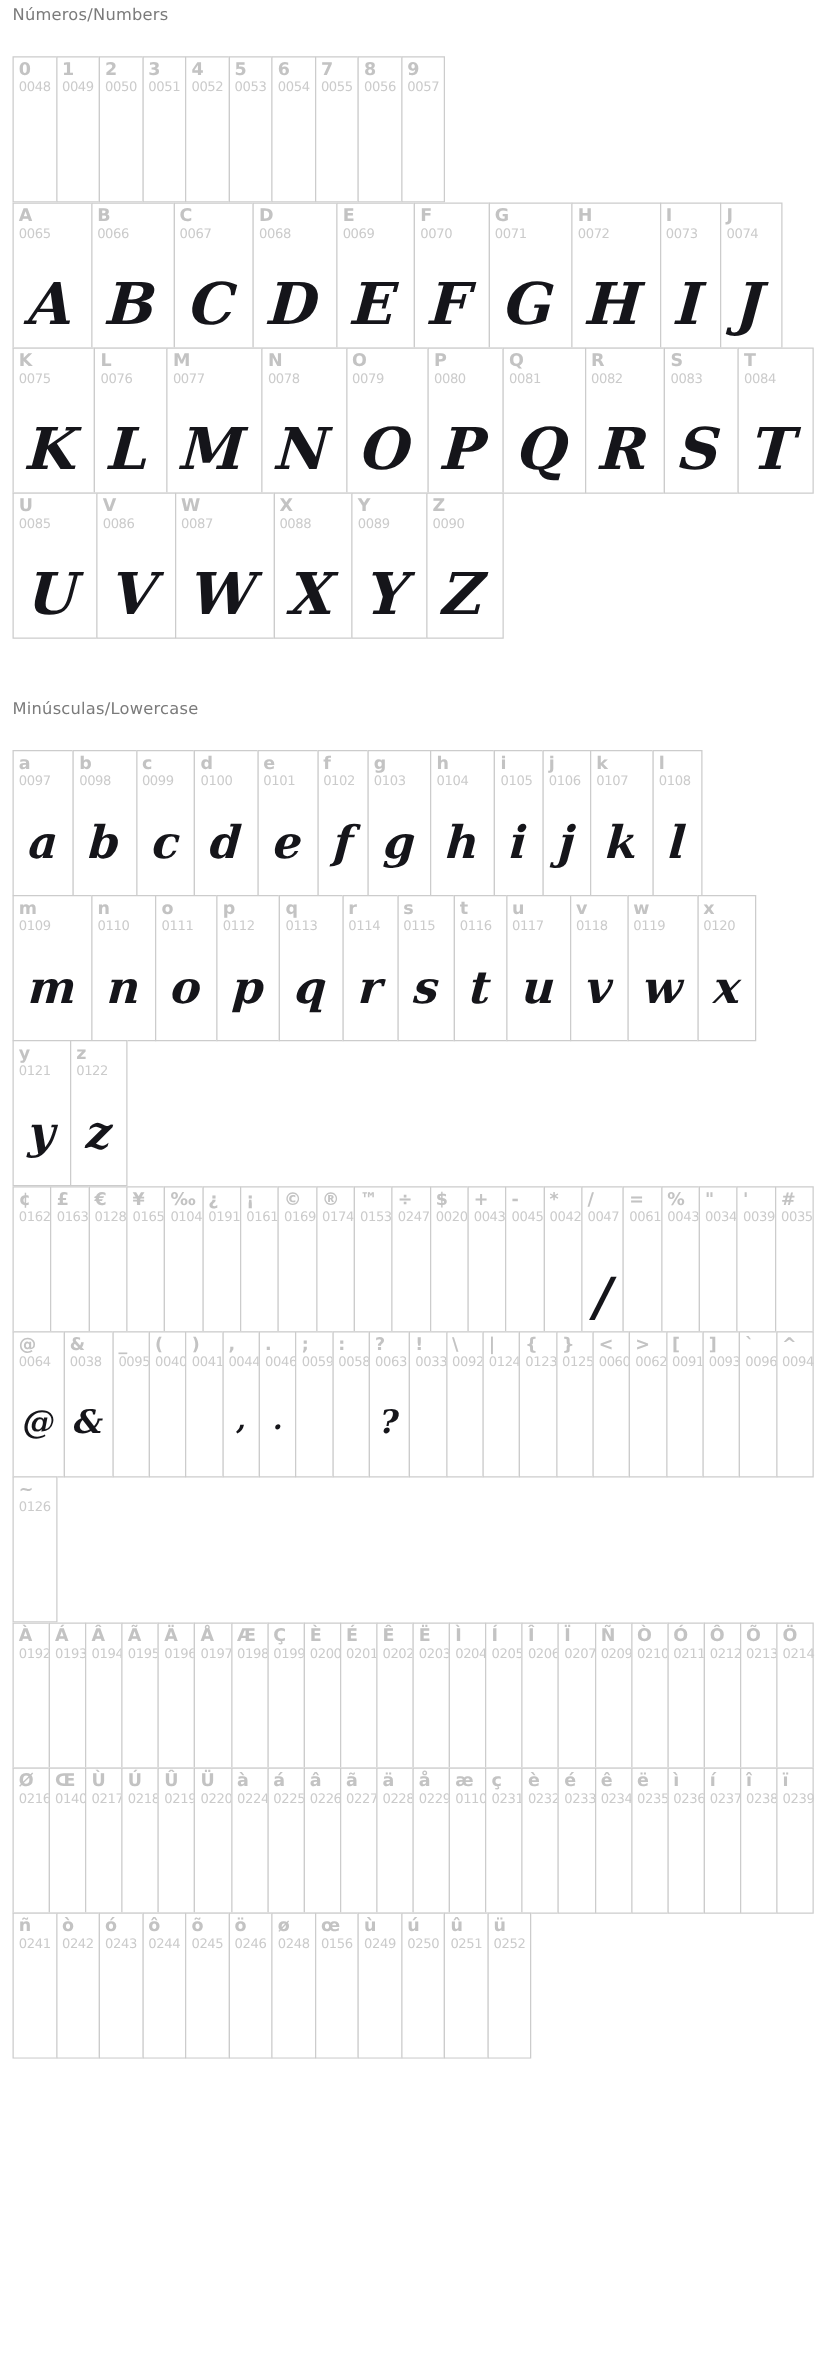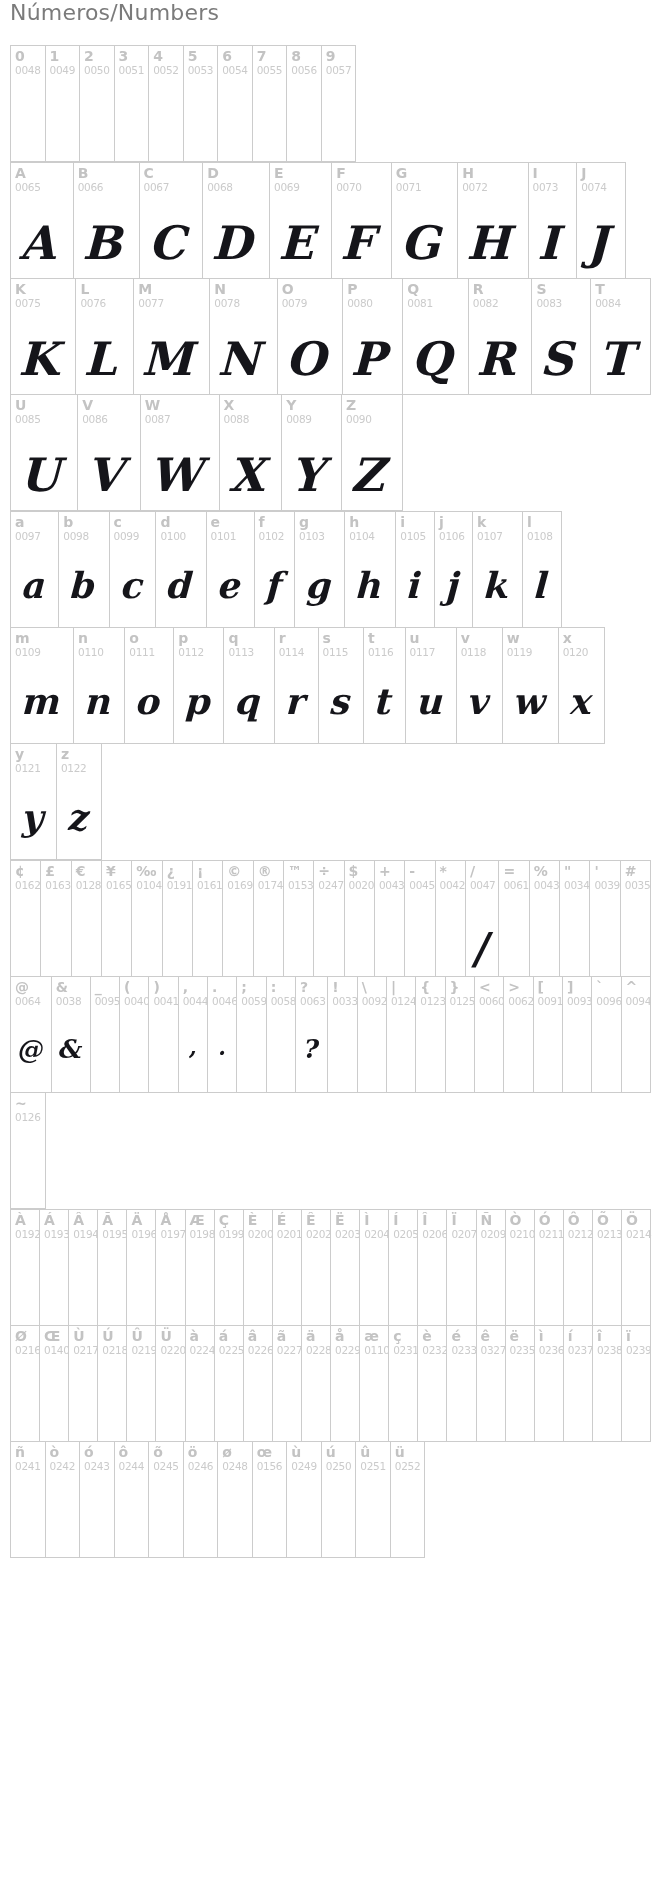--- a/index.html
+++ b/index.html
@@ -4,21 +4,21 @@
 <style>
   html,body{margin:0;padding:0;background:#ffffff;}
   body{
     width:661px;
     font-family:"DejaVu Sans", sans-serif;
     color:#7b7b7b;
   }
   .page{padding:2px 10px 0 10px;}
   .section{margin:0;}
   .section-title{
-    font-size:22px;
+    font-size:13px;
     line-height:21px;
     color:#7b7b7b;
     margin:46px 0 22px 0;
     letter-spacing:.2px;
   }
   .section:first-child .section-title{margin-top:0;}
   .grid{display:block;}
   .grid-row{display:flex;margin-top:-1px;}
   .grid-row:first-child{margin-top:0;}
   .cell{
@@ -264,20 +264,21 @@
             </div>
             <div class="cell">
               <div class="cell-char">Z</div>
               <div class="cell-code">0090</div>
               <div class="cell-glyph" data-g="Z">Z</div>
             </div>
           </div>
         </div>
       </div>
       <div class="section sec-lowercase">
+        <div class="section-title">Minúsculas/Lowercase</div>
         <div class="grid">
           <div class="grid-row">
             <div class="cell">
               <div class="cell-char">a</div>
               <div class="cell-code">0097</div>
               <div class="cell-glyph" data-g="a">a</div>
             </div>
             <div class="cell">
               <div class="cell-char">b</div>
               <div class="cell-code">0098</div>
@@ -825,21 +826,21 @@
               <div class="cell-code">0232</div>
               <div class="cell-glyph" data-g=""></div>
             </div>
             <div class="cell">
               <div class="cell-char">é</div>
               <div class="cell-code">0233</div>
               <div class="cell-glyph" data-g=""></div>
             </div>
             <div class="cell">
               <div class="cell-char">ê</div>
-              <div class="cell-code">0327</div>
+              <div class="cell-code">0234</div>
               <div class="cell-glyph" data-g=""></div>
             </div>
             <div class="cell">
               <div class="cell-char">ë</div>
               <div class="cell-code">0235</div>
               <div class="cell-glyph" data-g=""></div>
             </div>
             <div class="cell">
               <div class="cell-char">ì</div>
               <div class="cell-code">0236</div>

